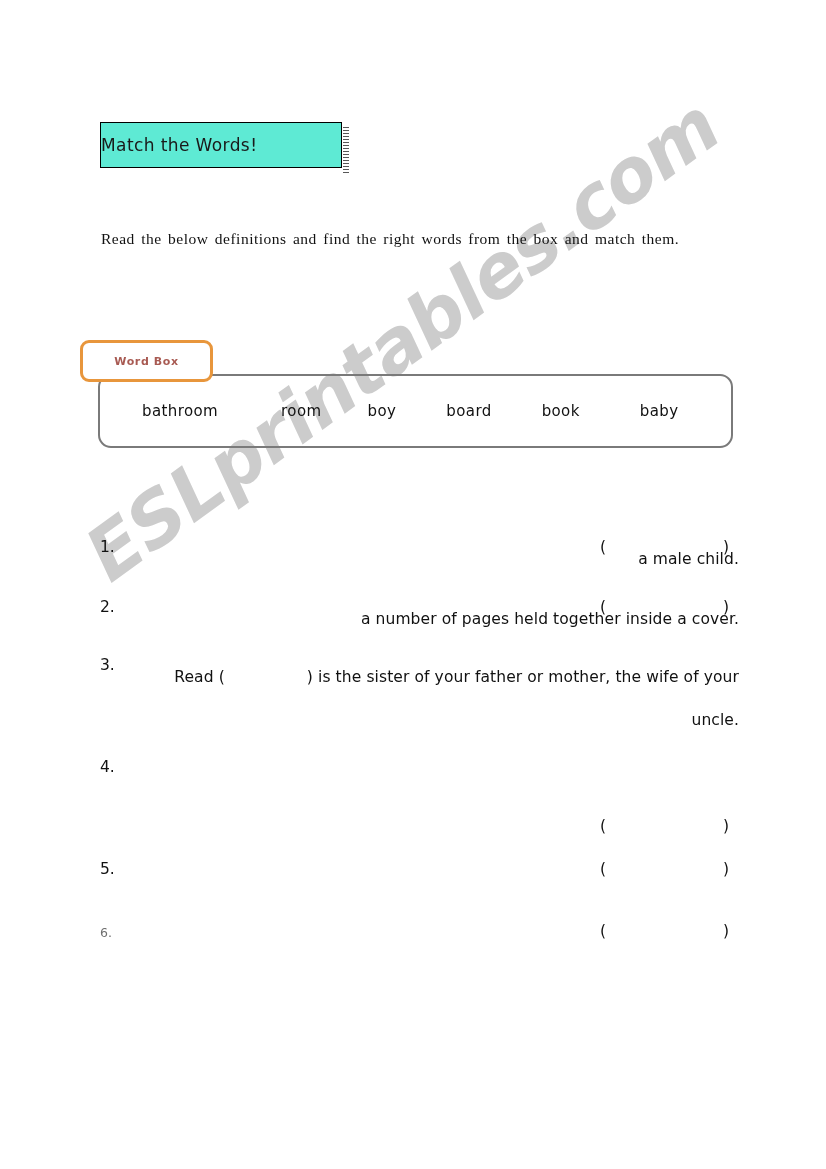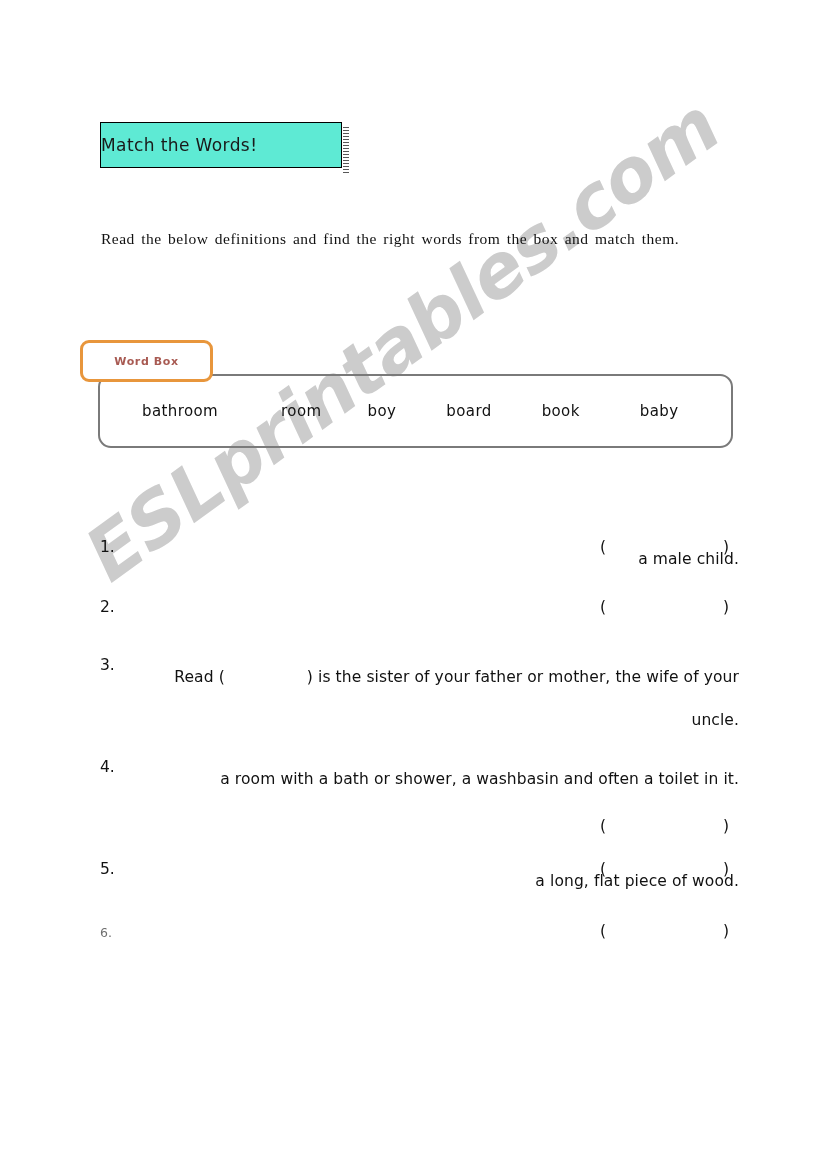--- a/index.html
+++ b/index.html
@@ -268,46 +268,43 @@
         <span class="q-num">1.</span>
         <span class="q-text">
           <span class="q-text-line">a male child.</span>
         </span>
         <span class="paren-open">(</span>
         <span class="paren-close">)</span>
       </div>
 
       <div class="q-row" style="height:58px;">
         <span class="q-num">2.</span>
+        <span class="q-text">
+          <span class="q-text-line">a number of pages held together inside a cover.</span>
+        </span>
         <span class="paren-open">(</span>
         <span class="paren-close">)</span>
       </div>
 
       <div class="q-row" style="height:102px;">
         <span class="q-num">3.</span>
         <span class="q-text">
           <span class="q-text-line"><span>Read  (</span><span class="blank-inline"></span><span>)  is the sister of your father or mother,  the wife of your</span></span>
           <span class="q-text-line">uncle.</span>
         </span>
       </div>
 
       <div class="q-row" style="height:102px;">
         <span class="q-num">4.</span>
-        <span class="q-text">
-          <span class="q-text-line">a room with a bath or shower, a washbasin and often a toilet in it.</span>
-        </span>
         <span class="paren-open" style="top:59px;">(</span>
         <span class="paren-close" style="top:59px;">)</span>
       </div>
 
       <div class="q-row" style="height:62px;">
         <span class="q-num">5.</span>
-        <span class="q-text">
-          <span class="q-text-line">a long, flat piece of wood.</span>
-        </span>
         <span class="paren-open">(</span>
         <span class="paren-close">)</span>
       </div>
 
       <div class="q-row" style="height:60px;">
         <span class="q-num small">6.</span>
         <span class="paren-open">(</span>
         <span class="paren-close">)</span>
       </div>
 

